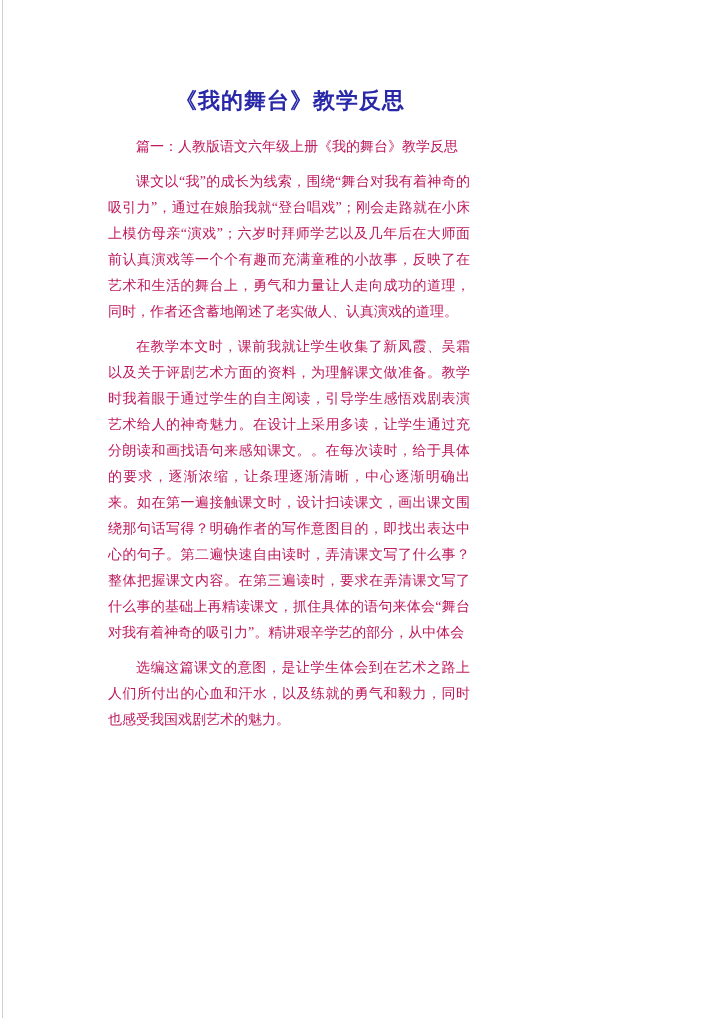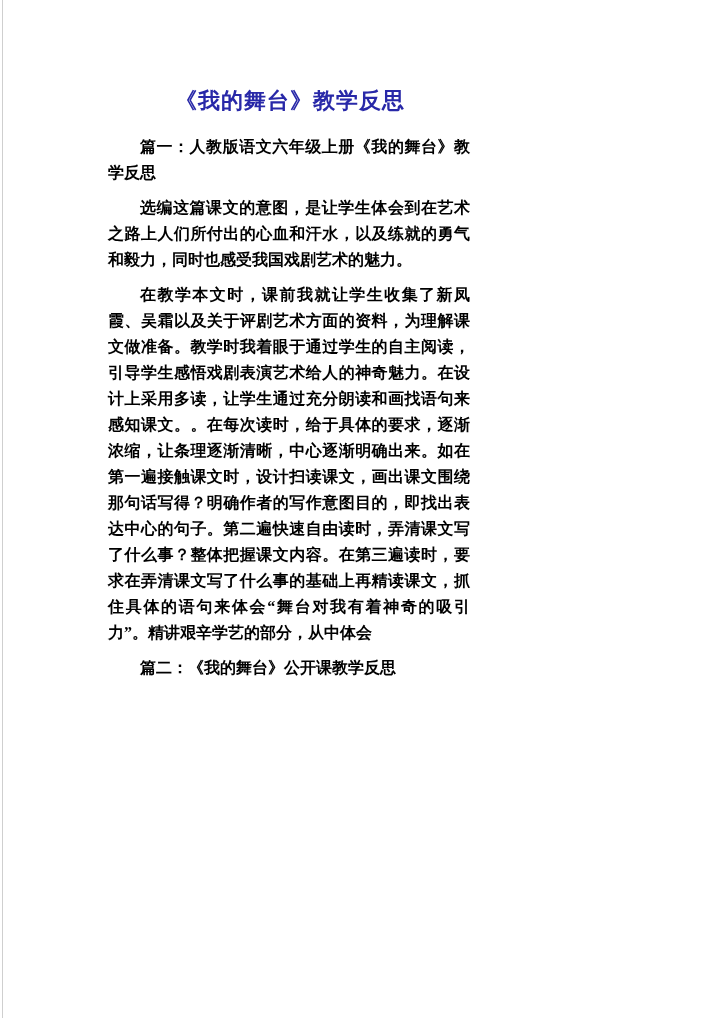--- a/index.html
+++ b/index.html
@@ -29,40 +29,39 @@
     text-align: center;
     font-family: "Liberation Sans", "DejaVu Sans", sans-serif;
     font-weight: bold;
     font-size: 22px;
     line-height: 30px;
     color: #2828a8;
     letter-spacing: 1px;
   }
   .doc-body {
     padding: 0 110px 0 108px;
-    font-size: 16px;
+    font-size: 14px;
     line-height: 26px;
-    color: #000000;
+    color: #be185d;
     text-align: justify;
-    font-weight: bold;
   }
   .doc-body p {
     text-indent: 2em;
     margin-bottom: 9px;
     word-break: break-all;
   }
 </style>
 </head>
 <body>
 
 <div class="page">
   <div class="page-left-edge"></div>
 
   <h1 class="doc-title">《我的舞台》教学反思</h1>
 
   <div class="doc-body">
     <p>篇一：人教版语文六年级上册《我的舞台》教学反思</p>
+    <p>课文以“我”的成长为线索，围绕“舞台对我有着神奇的吸引力”，通过在娘胎我就“登台唱戏”；刚会走路就在小床上模仿母亲“演戏”；六岁时拜师学艺以及几年后在大师面前认真演戏等一个个有趣而充满童稚的小故事，反映了在艺术和生活的舞台上，勇气和力量让人走向成功的道理，同时，作者还含蓄地阐述了老实做人、认真演戏的道理。</p>
+    <p>在教学本文时，课前我就让学生收集了新凤霞、吴霜以及关于评剧艺术方面的资料，为理解课文做准备。教学时我着眼于通过学生的自主阅读，引导学生感悟戏剧表演艺术给人的神奇魅力。在设计上采用多读，让学生通过充分朗读和画找语句来感知课文。。在每次读时，给于具体的要求，逐渐浓缩，让条理逐渐清晰，中心逐渐明确出来。如在第一遍接触课文时，设计扫读课文，画出课文围绕那句话写得？明确作者的写作意图目的，即找出表达中心的句子。第二遍快速自由读时，弄清课文写了什么事？整体把握课文内容。在第三遍读时，要求在弄清课文写了什么事的基础上再精读课文，抓住具体的语句来体会“舞台对我有着神奇的吸引力”。精讲艰辛学艺的部分，从中体会</p>
     <p>选编这篇课文的意图，是让学生体会到在艺术之路上人们所付出的心血和汗水，以及练就的勇气和毅力，同时也感受我国戏剧艺术的魅力。</p>
-    <p>在教学本文时，课前我就让学生收集了新凤霞、吴霜以及关于评剧艺术方面的资料，为理解课文做准备。教学时我着眼于通过学生的自主阅读，引导学生感悟戏剧表演艺术给人的神奇魅力。在设计上采用多读，让学生通过充分朗读和画找语句来感知课文。。在每次读时，给于具体的要求，逐渐浓缩，让条理逐渐清晰，中心逐渐明确出来。如在第一遍接触课文时，设计扫读课文，画出课文围绕那句话写得？明确作者的写作意图目的，即找出表达中心的句子。第二遍快速自由读时，弄清课文写了什么事？整体把握课文内容。在第三遍读时，要求在弄清课文写了什么事的基础上再精读课文，抓住具体的语句来体会“舞台对我有着神奇的吸引力”。精讲艰辛学艺的部分，从中体会</p>
-    <p>篇二：《我的舞台》公开课教学反思</p>
   </div>
 
 </div>
 
 </body></html>

